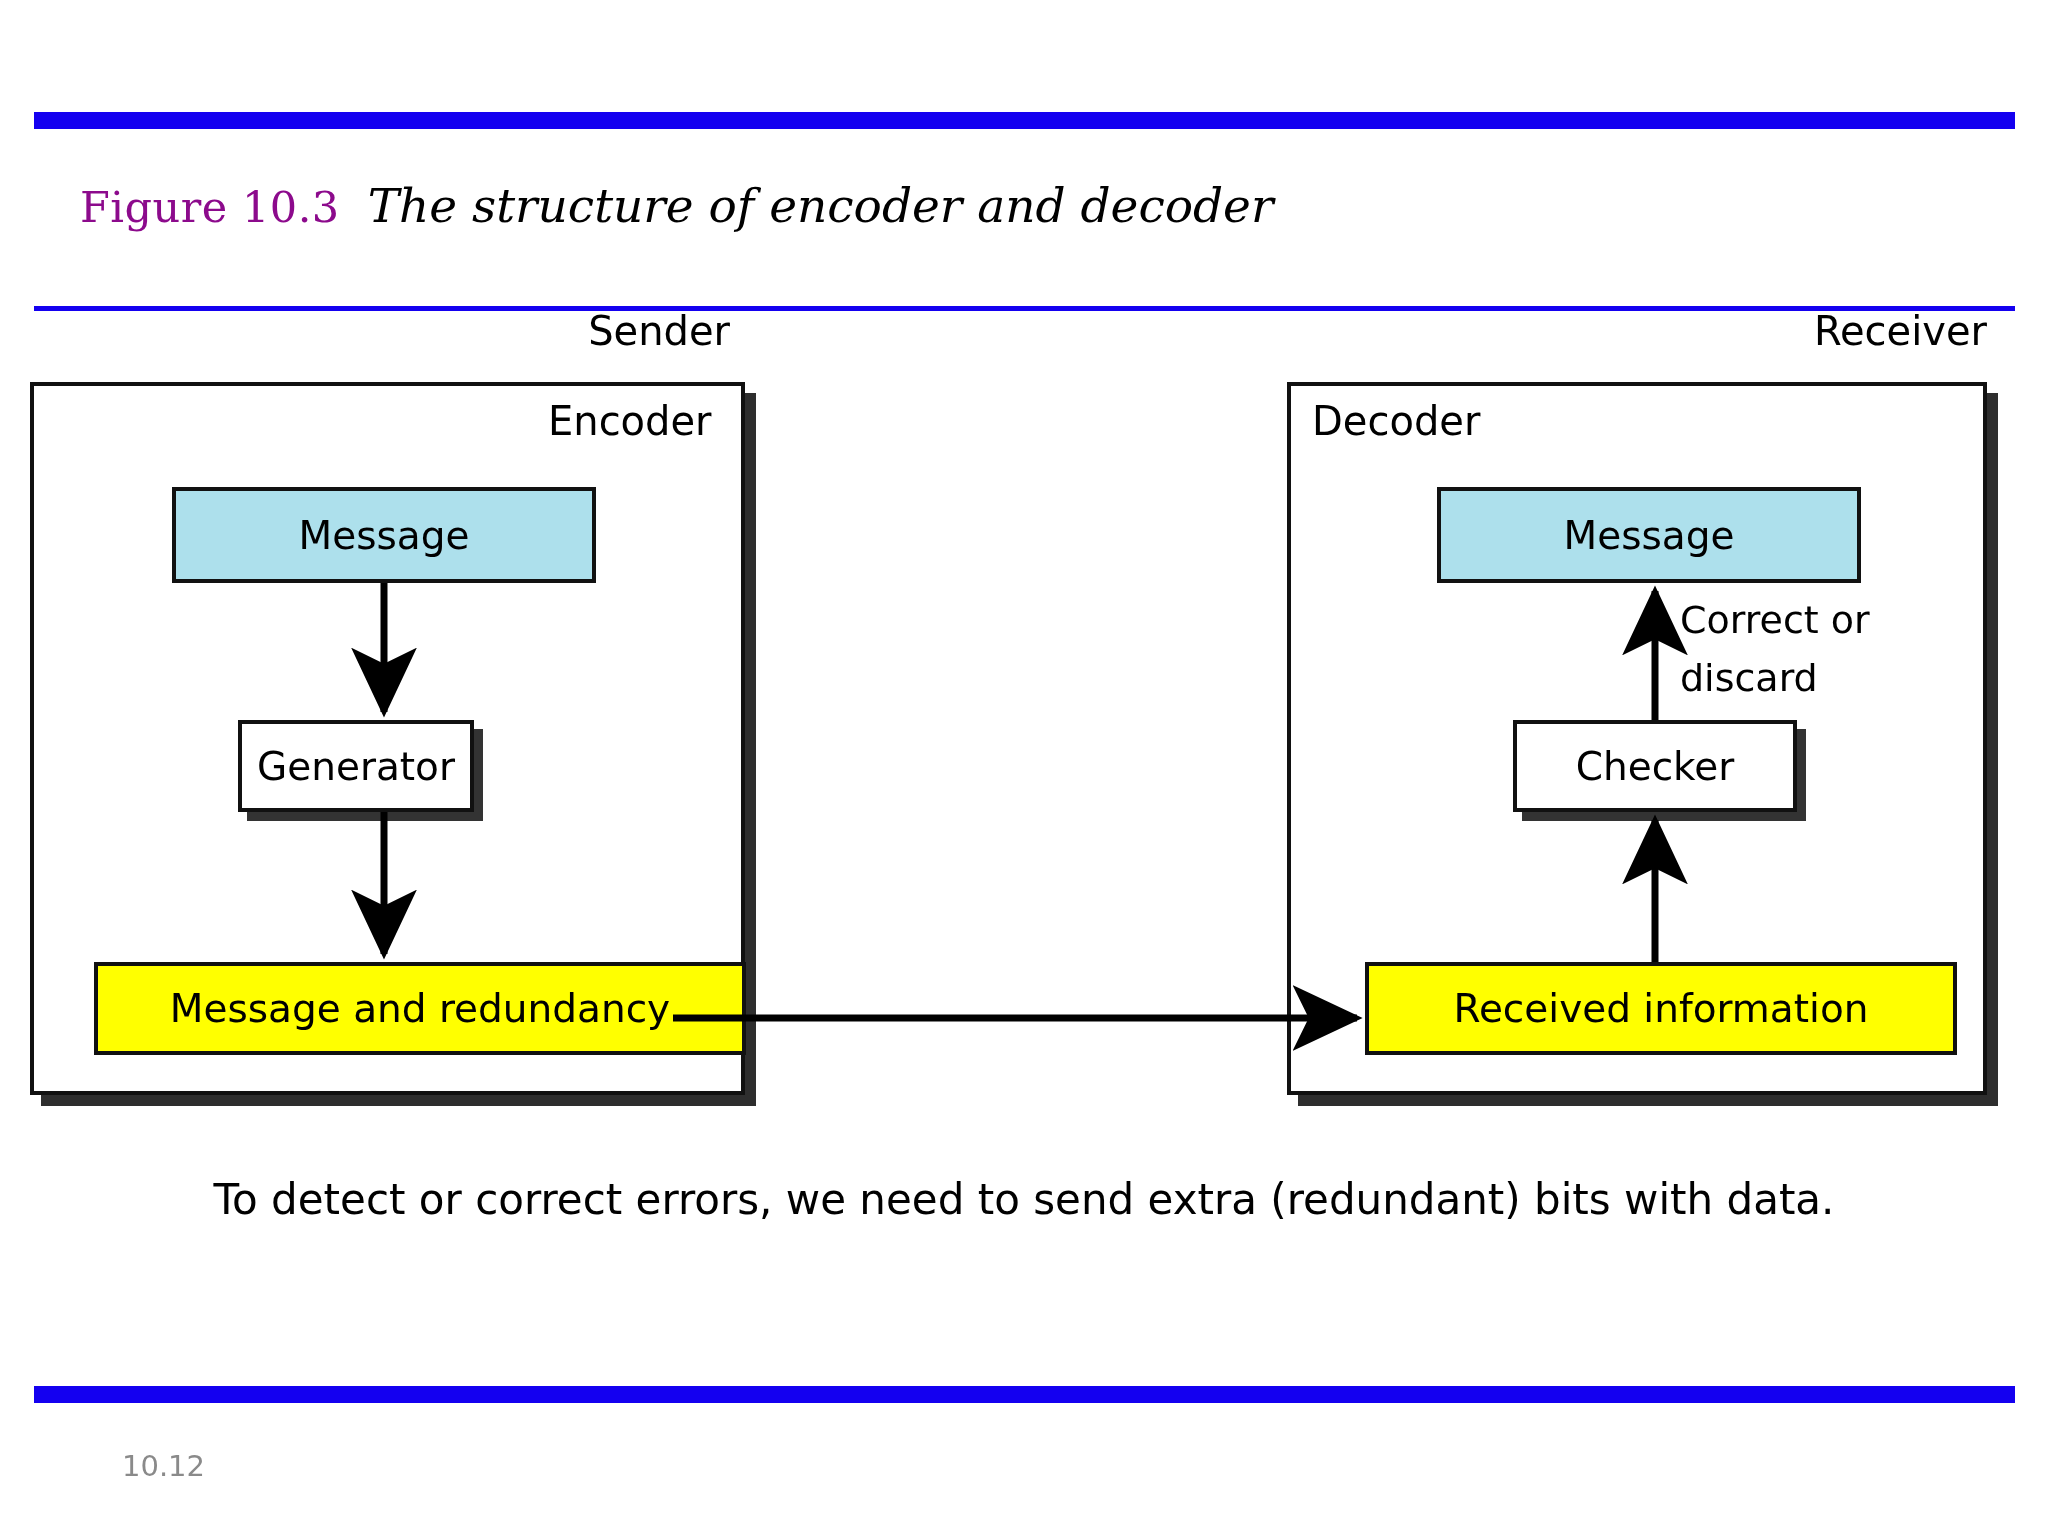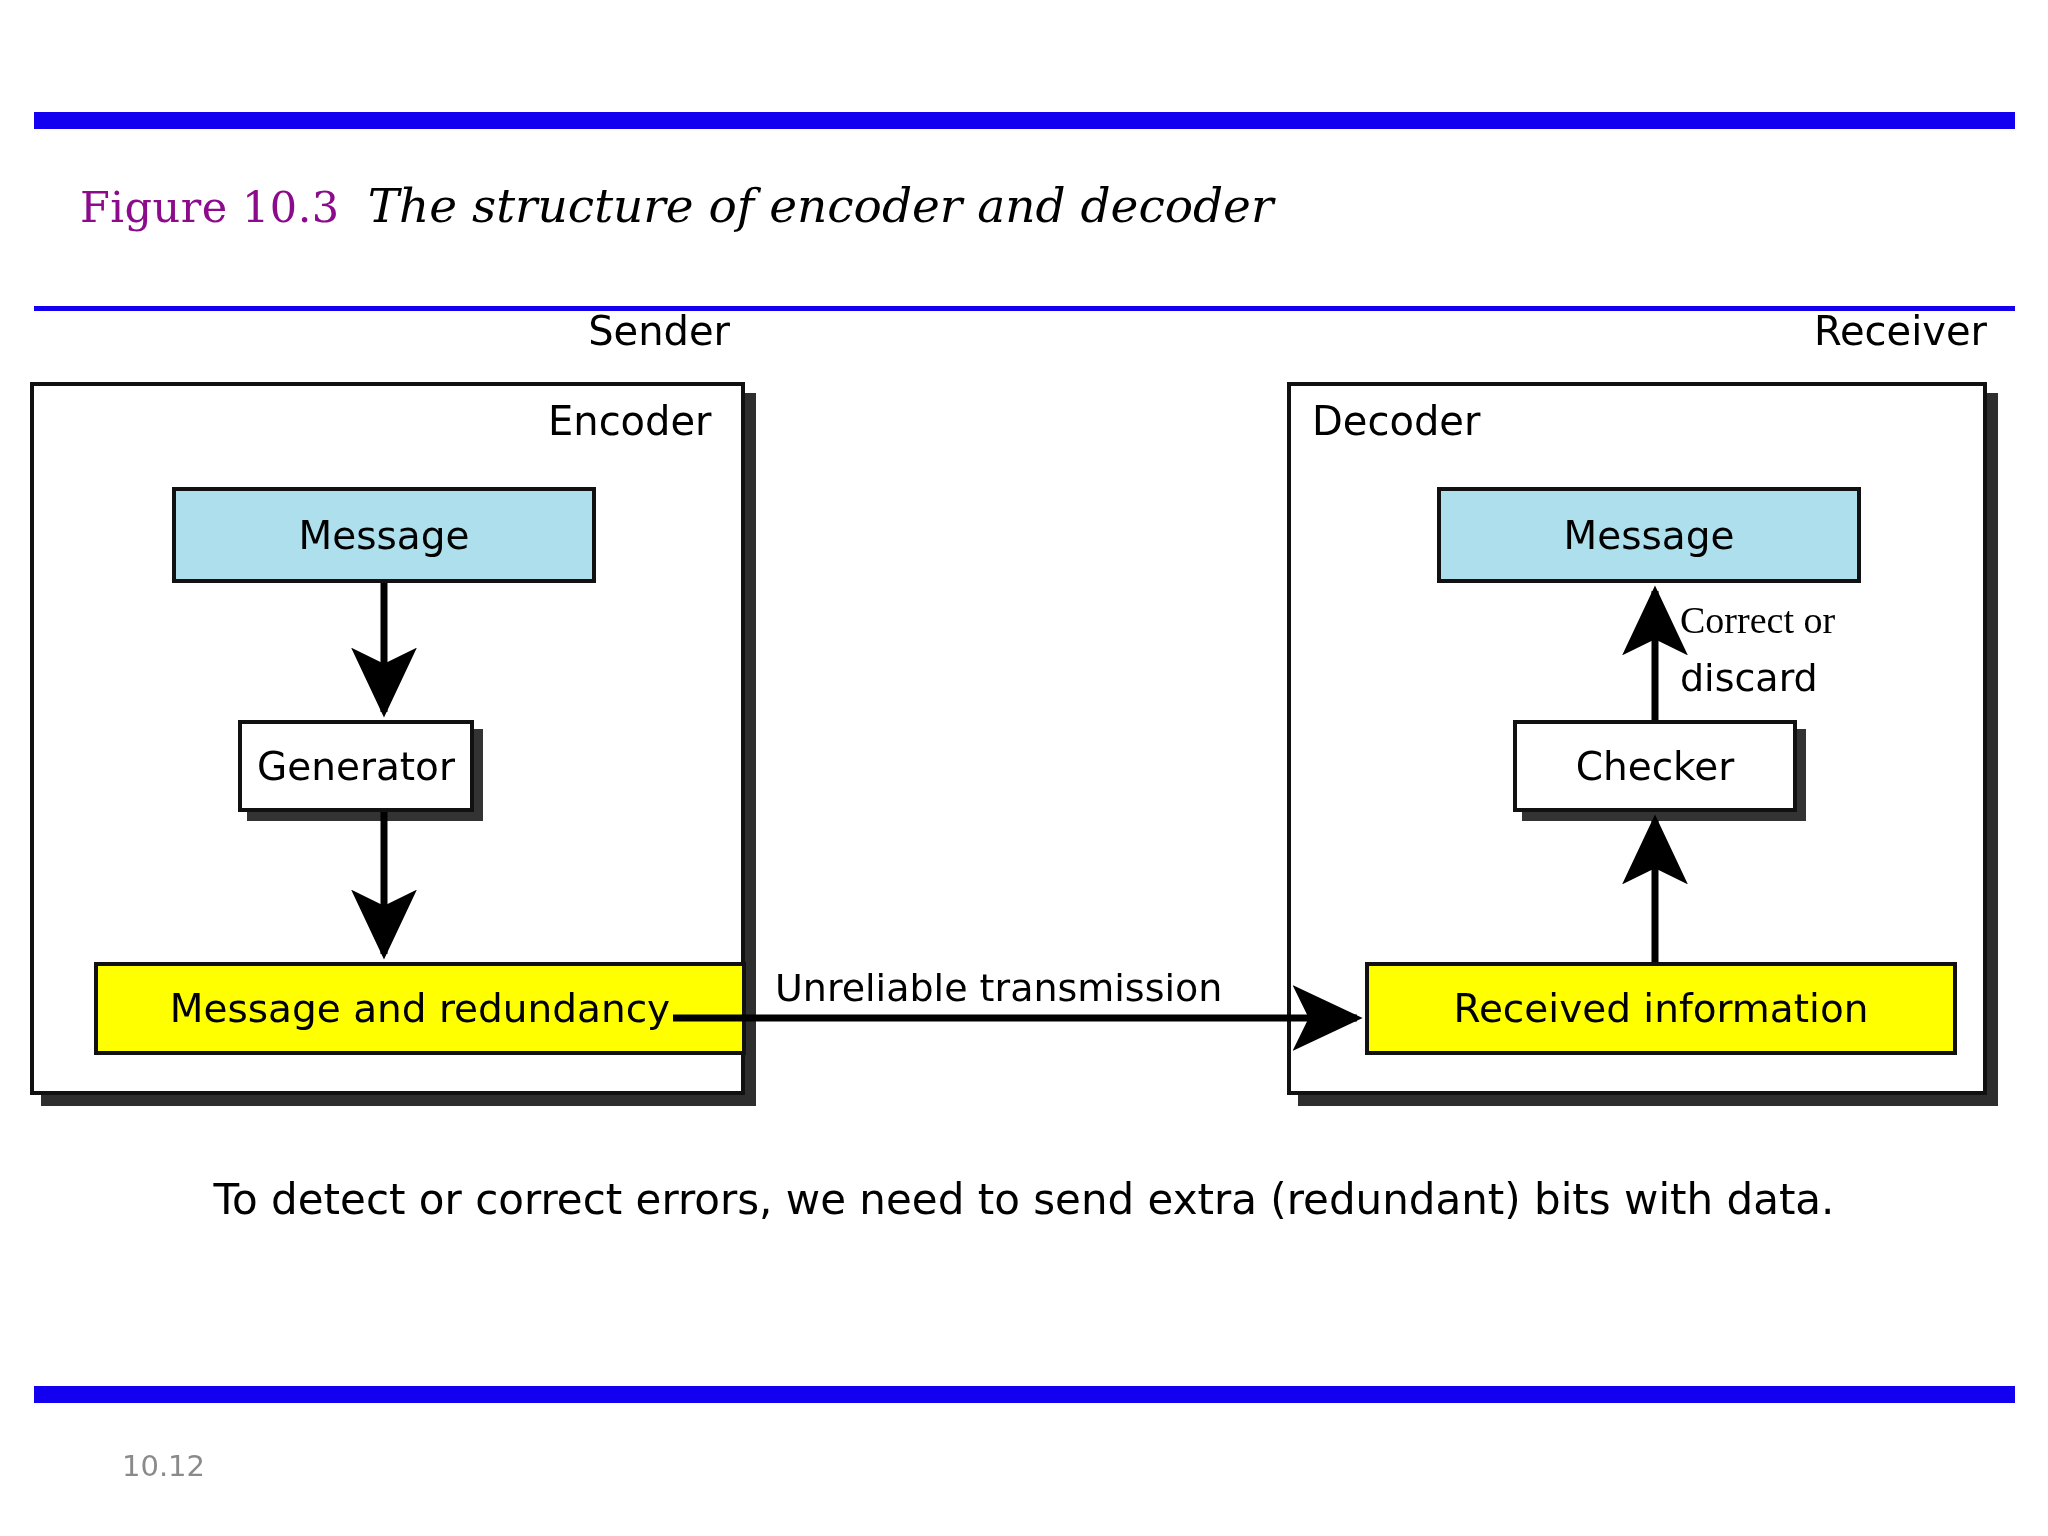--- a/index.html
+++ b/index.html
@@ -171,23 +171,22 @@
   </div>
 
   <div class="node white shadow" style="left:1513px; top:720px; width:284px; height:92px;">
     <span>Checker</span>
   </div>
 
   <div class="node yellow" style="left:1365px; top:962px; width:592px; height:93px;">
     <span>Received information</span>
   </div>
 
-  <div class="lbl edge-label" style="left:775px; top:968px;">Unreliable transmission</div>
-
-  <div class="lbl edge-label" style="left:1680px; top:600px;font-family:Liberation Serif, serif;">Correct or</div>
+
+  <div class="lbl edge-label" style="left:1680px; top:600px;">Correct or</div>
   <div class="lbl edge-label" style="left:1680px; top:658px;">discard</div>
 
   <svg id="arrows" viewBox="0 0 2048 1536">
     <defs>
       <marker id="ah" markerWidth="12" markerHeight="12" refX="9.2" refY="5" orient="auto" markerUnits="strokeWidth">
         <path d="M0,0.3 L10,5 L0,9.7 L2.3,5 Z" fill="#000000"></path>
       </marker>
     </defs>
 
     <line x1="384" y1="583" x2="384" y2="712" stroke="#000000" stroke-width="7" marker-end="url(#ah)"></line>

